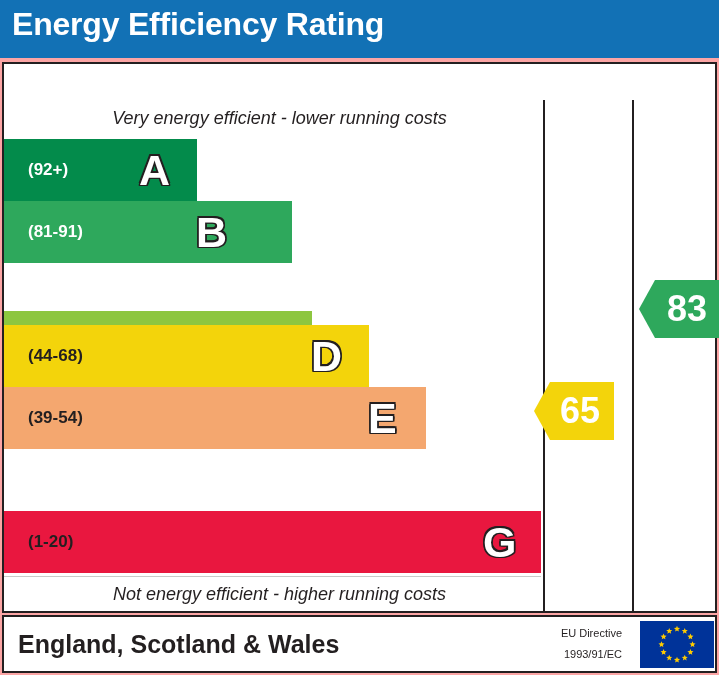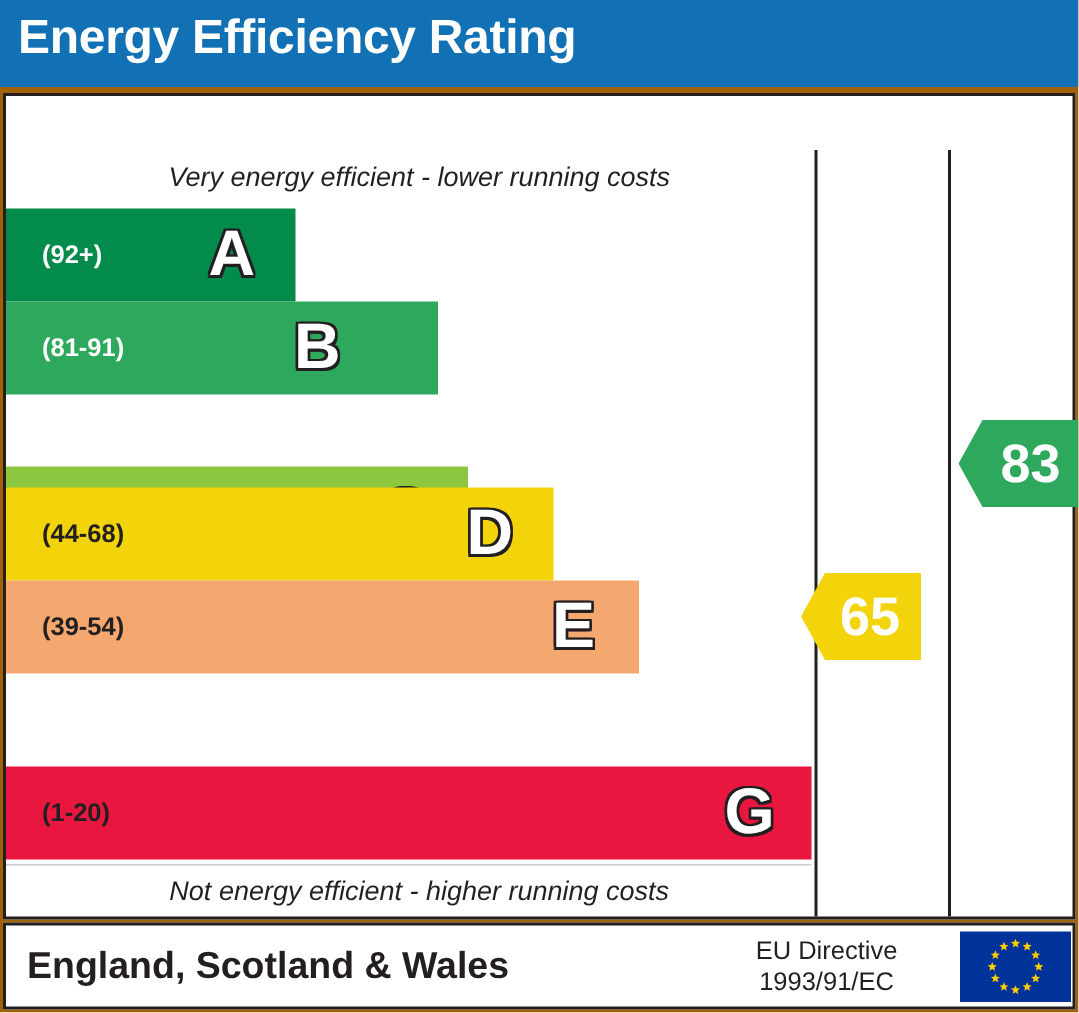--- a/index.html
+++ b/index.html
@@ -10,21 +10,21 @@
   }
   body {
     font-family: "Liberation Sans", sans-serif;
     -webkit-font-smoothing: antialiased;
   }
 
   #epc {
     position: relative;
     width: 719px;
     height: 675px;
-    background: #a16207;
+    background: #fca5a5;
     overflow: hidden;
     box-sizing: border-box;
   }
 
   
   .title-bar {
     position: absolute;
     left: 0;
     top: 0;
     width: 719px;
@@ -214,26 +214,26 @@
     top: 0;
     height: 54px;
     line-height: 54px;
     font-size: 25px;
     font-weight: bold;
     color: #231f20;
     white-space: nowrap;
   }
   .eu-directive {
     position: absolute;
-    left: 492px;
+    left: 508px;
     top: 6px;
     width: 110px;
-    font-size: 17px;
+    font-size: 11px;
     color: #231f20;
-    text-align: center;
+    text-align: right;
     line-height: 21px;
   }
   .eu-flag {
     position: absolute;
     left: 636px;
     top: 4px;
     width: 74px;
     height: 47px;
     background: #003399;
   }

